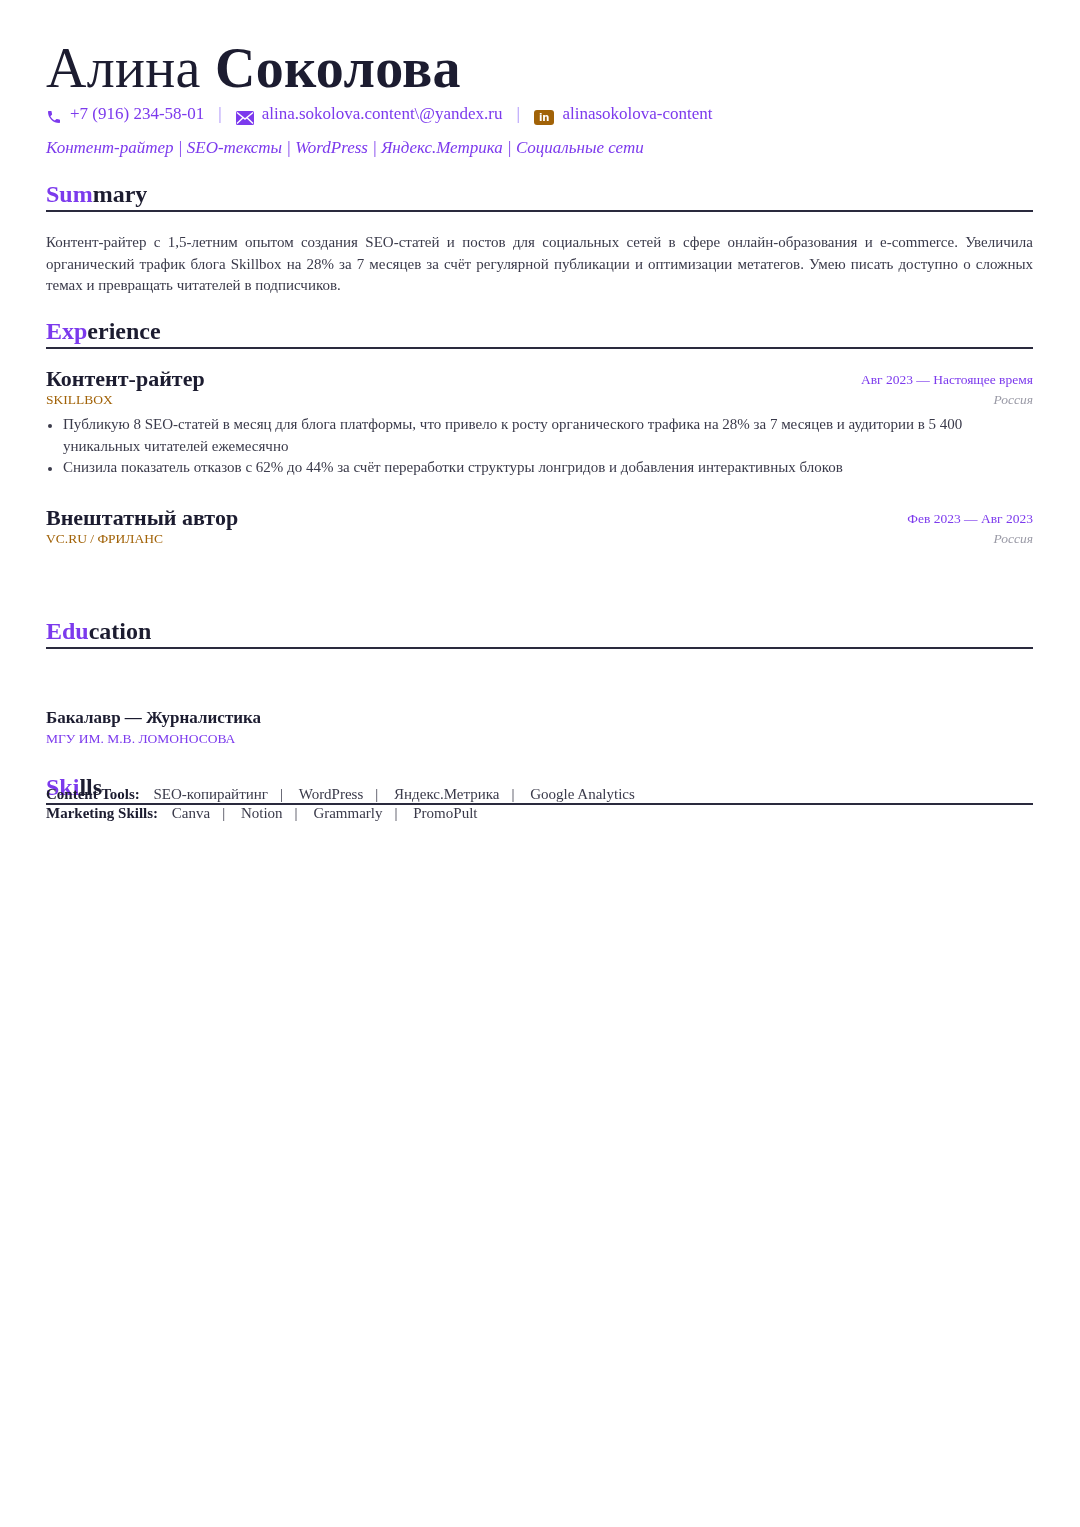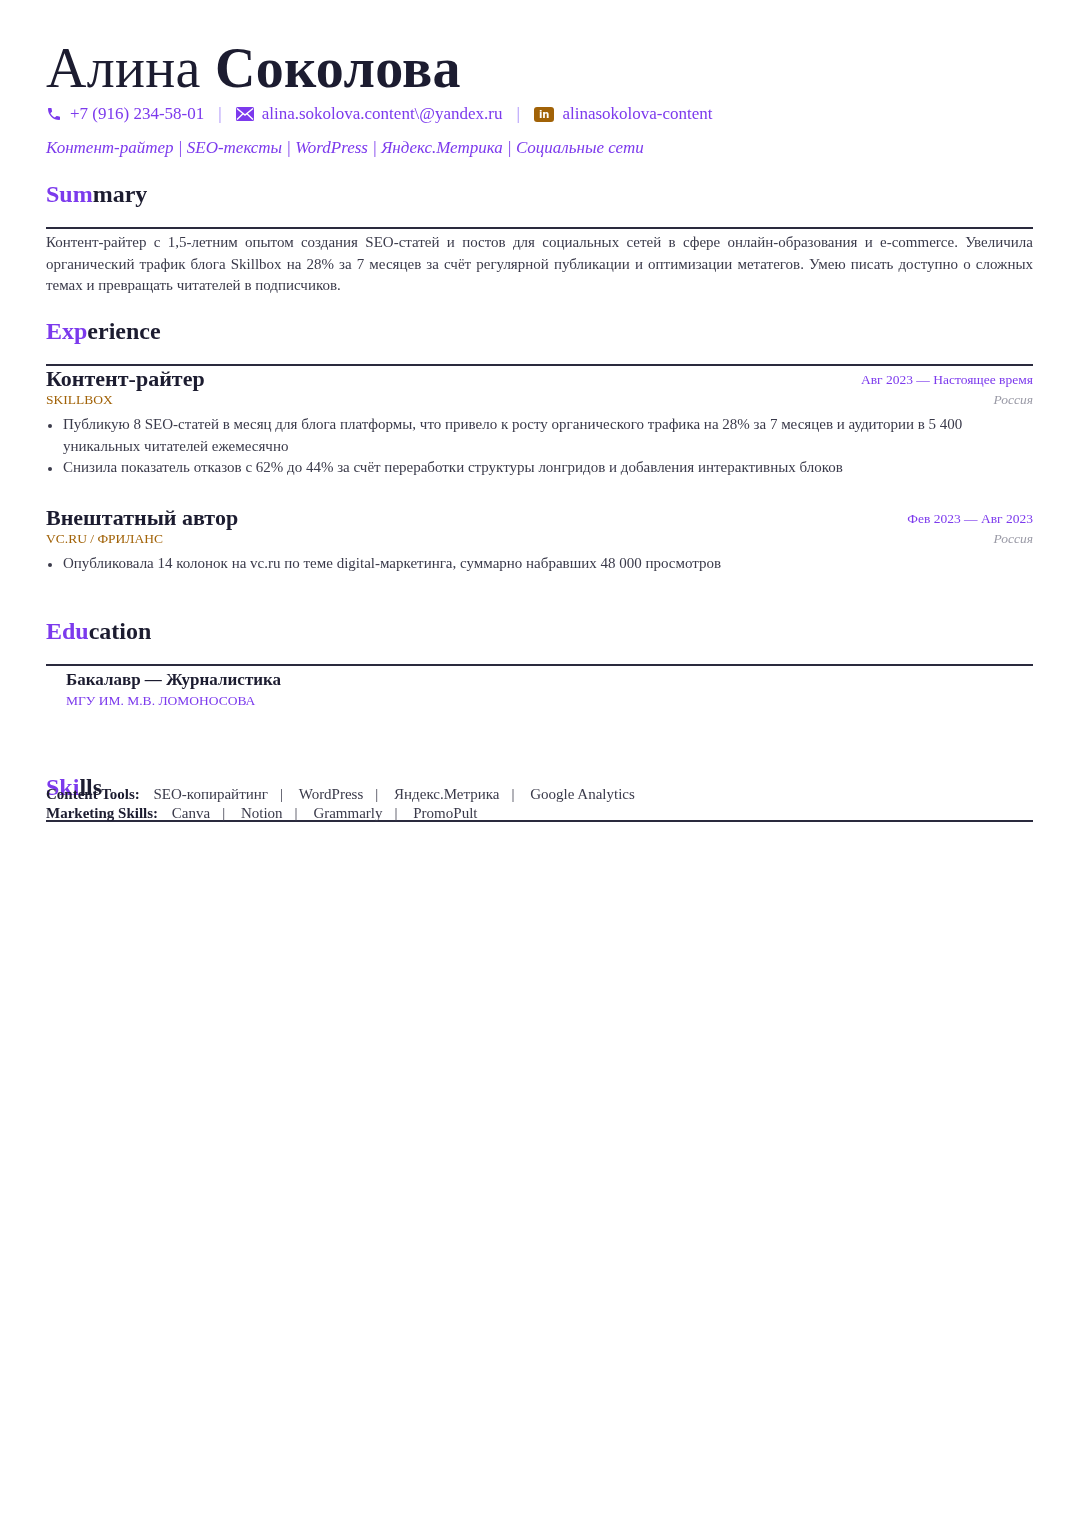--- a/index.html
+++ b/index.html
@@ -12,58 +12,58 @@
   .name {
     position: absolute; top: 36px; left: 0;
     font-size: 56px; line-height: 64px; color: #1c1c30; letter-spacing: 0.3px;
     white-space: nowrap;
     text-align: right;
   }
   .name .last { font-weight: bold; }
   .contacts {
     position: absolute; top: 103px; left: 0;
     font-size: 17px; line-height: 22px; color: #7c3aed; white-space: nowrap;
-    display: flex; align-items: center;
+    display: flex; align-items: flex-end;
   }
   .contacts .sep { margin: 0 14px; color: #a78bfa; }
   .contacts .ic { display: inline-flex; align-items: center; margin-right: 8px; }
   .li-badge {
     display: inline-block; background: #a16207; color: #fff;
     font-family: "DejaVu Sans", sans-serif; font-weight: bold;
     font-size: 10px; line-height: 15px; padding: 0 5px; border-radius: 3px;
     margin-right: 8px;
   }
   .tagline {
     position: absolute; top: 137px; left: 0;
     font-size: 17px; line-height: 22px; font-style: italic; color: #7c3aed; white-space: nowrap;
   }
   .section-title {
     position: absolute; left: 0; width: 987px;
     font-size: 24px; font-weight: bold; color: #1c1c30; line-height: 30px;
-    border-bottom: 2px solid #2a2a3e; padding-bottom: 18px;
+    border-bottom: 2px solid #2a2a3e; padding-bottom: 1px;
   }
   .section-title .acc { color: #7c3aed; }
   .summary {
     position: absolute; top: 232px; left: 0; width: 987px;
     font-size: 15px; line-height: 21.5px; text-align: justify; color: #3a3a4a;
   }
   .job { position: absolute; left: 0; width: 987px; }
   .job-title { font-size: 22px; font-weight: bold; color: #1c1c30; line-height: 22px; }
   .job-company { font-size: 13.5px; color: #a16207; line-height: 20px; text-transform: uppercase; }
   .job-date { position: absolute; right: 0; top: 2px; font-size: 13.5px; color: #7c3aed; line-height: 20px; }
   .job-loc { position: absolute; right: 0; top: 22px; font-size: 13.5px; color: #9a9aa6; font-style: italic; line-height: 20px; }
   ul.bullets { margin: 4px 0 0 0; padding: 0; list-style: none; }
   ul.bullets li {
     position: relative; padding-left: 17px; font-size: 15px; line-height: 21.5px; color: #3a3a4a;
   }
   ul.bullets li::before {
     content: ""; position: absolute; left: 2px; top: 10px; width: 4px; height: 4px;
     background: #3a3a4a; border-radius: 50%;
   }
-  .edu { position: absolute; left: 0; top: 669px; margin-left: 20px; }
+  .edu { position: absolute; left: 0; top: 707px; }
   .edu-degree { font-size: 17px; font-weight: bold; color: #1c1c30; line-height: 22px; }
   .edu-school { font-size: 13.5px; color: #7c3aed; line-height: 20px; text-transform: uppercase; }
   .skills { position: absolute; left: 0; top: 785px; font-size: 15px; line-height: 18.5px; }
   .skill-row { white-space: nowrap; }
   .skill-label { font-weight: bold; color: #1c1c30; margin-right: 10px; }
   .skill-item { color: #3a3a4a; }
   .skill-sep { color: #3a3a4a; margin: 0 12px; }
 </style>
 </head>
 <body>
@@ -116,21 +116,20 @@
       <li>Снизила показатель отказов с 62% до 44% за счёт переработки структуры лонгридов и добавления интерактивных блоков</li>
     </ul>
   </div>
 
   <div class="job" style="top:507px;">
     <div class="job-title">Внештатный автор</div>
     <div class="job-company">VC.RU / ФРИЛАНС</div>
     <div class="job-date">Фев 2023 — Авг 2023</div>
     <div class="job-loc">Россия</div>
     <ul class="bullets">
-      <li>Опубликовала 14 колонок на vc.ru по теме digital-маркетинга, суммарно набравших 48 000 просмотров</li>
     </ul>
   </div>
 
   <div class="section-title" style="top:616px;">
     <span class="acc">Edu</span><span>cation</span>
   </div>
   <div class="edu">
     <div class="edu-degree">Бакалавр — Журналистика</div>
     <div class="edu-school">МГУ ИМ. М.В. ЛОМОНОСОВА</div>
   </div>

